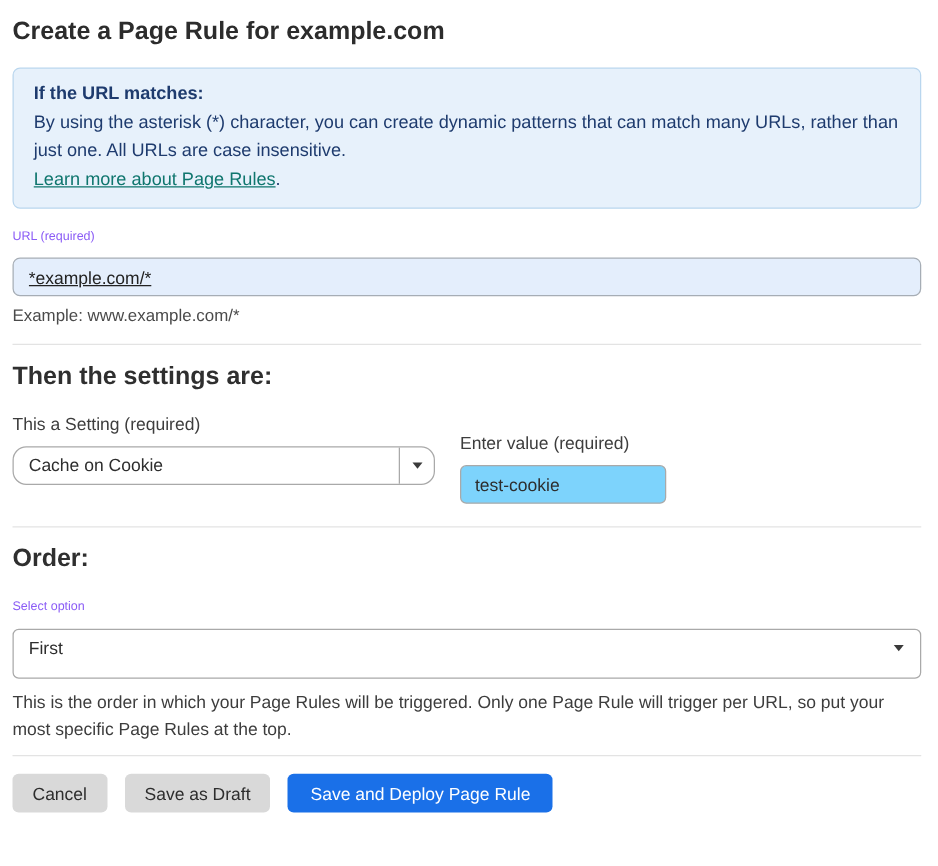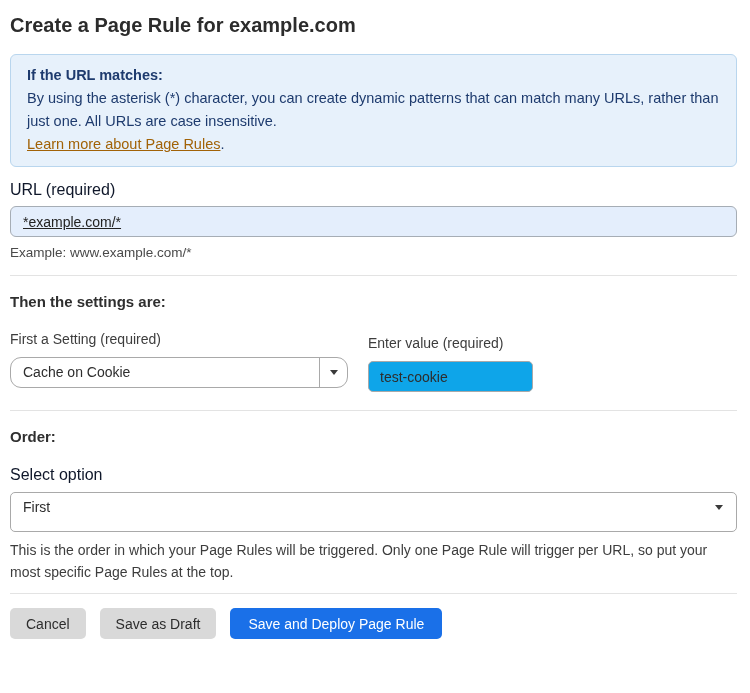--- a/index.html
+++ b/index.html
@@ -25,30 +25,30 @@
     background: #e7f1fb;
     border: 1px solid #b9d6ee;
     border-radius: 6px;
     padding: 9px 16px 10px 16px;
     color: #1e3b6e;
     font-size: 14.5px;
     line-height: 23px;
   }
   .info-box .info-heading { font-weight: 700; }
   .info-box .info-link {
-    color: #a16207;
+    color: #0f766e;
     text-decoration: underline;
     cursor: pointer;
   }
 
   .field-label {
     margin-top: 14px;
-    font-size: 16px;
+    font-size: 10px;
     line-height: 17px;
-    color: #0f172a;
+    color: #8b5cf6;
   }
 
   .url-input {
     display: block;
     width: 100%;
     margin-top: 8px;
     height: 31px;
     background: #e4eefc;
     border: 1px solid #a6adb5;
     border-radius: 6px;
@@ -71,29 +71,29 @@
     margin-top: 14px;
     border: none;
     border-top: 1px solid #e3e3e3;
     height: 0;
   }
   .divider.d2 { margin-top: 18px; }
   .divider.d3 { margin-top: 10px; }
 
   .section-heading {
     margin-top: 16px;
-    font-size: 15px;
+    font-size: 20px;
     line-height: 19px;
     font-weight: 700;
     color: #2f2f2f;
   }
 
   .settings-row { margin-top: 20px; display: flex; }
   .settings-col1 { width: 338px; }
-  .settings-col2 { margin-left: 20px; margin-top: 4px; }
+  .settings-col2 { margin-left: 20px; margin-top: 15px; }
   .col-label { font-size: 14px; line-height: 17px; color: #3d3d3d; margin-bottom: 9px; }
 
   .dropdown {
     height: 31px;
     background: #ffffff;
     border: 1px solid #a9a9a9;
     border-radius: 11px;
     display: flex;
     align-items: stretch;
     cursor: pointer;
@@ -118,21 +118,21 @@
     width: 0; height: 0;
     border-left: 4.5px solid transparent;
     border-right: 4.5px solid transparent;
     border-top: 5.5px solid #3a3a3a;
   }
 
   .value-input {
     display: block;
     width: 165px;
     height: 31px;
-    background: #0ea5e9;
+    background: #7dd3fc;
     border: 1px solid #a9a9a9;
     border-radius: 5px;
     padding: 0 11px;
     font-size: 14px;
     color: #2d2d2d;
     font-family: "Liberation Sans", sans-serif;
     outline: none;
   }
 
   .add-setting-btn {
@@ -216,21 +216,21 @@
   <div class="field-label">URL (required)</div>
   <input class="url-input" type="text" value="*example.com/*" style="">
   <div class="example-text">Example: www.example.com/*</div>
 
   <hr class="divider d1">
 
   <h2 class="section-heading">Then the settings are:</h2>
 
   <div class="settings-row">
     <div class="settings-col1">
-      <div class="col-label">First a Setting (required)</div>
+      <div class="col-label">This a Setting (required)</div>
       <div class="dropdown">
         <div class="dropdown-text">Cache on Cookie</div>
         <div class="dropdown-arrow-seg">
           <span class="tri-down"></span>
         </div>
       </div>
     </div>
     <div class="settings-col2">
       <div class="col-label">Enter value (required)</div>
       <input class="value-input" type="text" value="test-cookie" style="">

